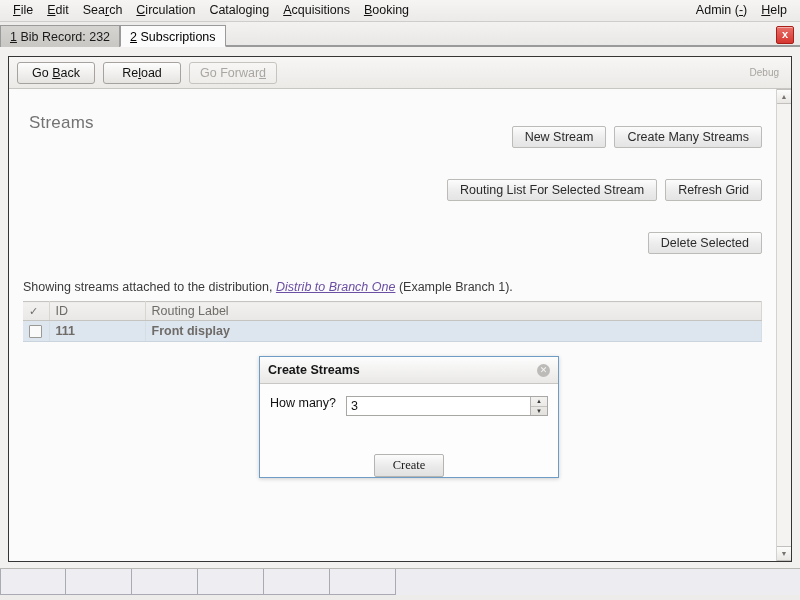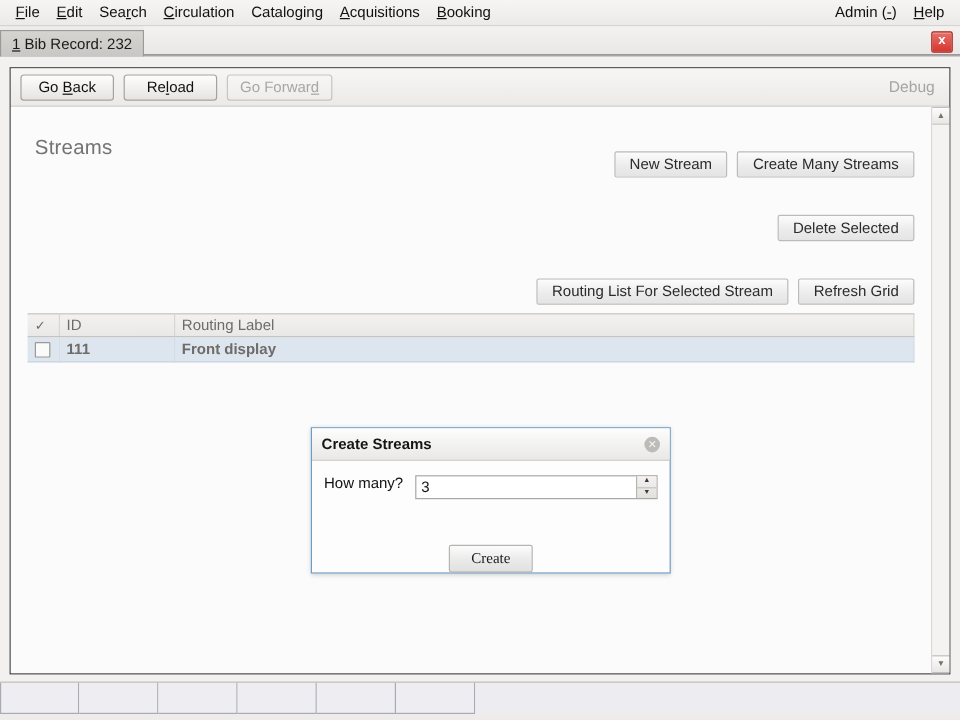--- a/index.html
+++ b/index.html
@@ -135,21 +135,21 @@
   }
   .navbtn.disabled {
     color: #a9a6a2;
     background: linear-gradient(to bottom, #f7f6f5 0%, #efedea 100%);
     border-color: #c7c4c0;
     cursor: default;
   }
   .debug-label {
     margin-left: auto;
     color: #a7a4a0;
-    font-size: 13px;
+    font-size: 10px;
     padding-right: 4px;
     text-align: center;
   }
 
   
   .pagewrap {
     flex: 1;
     display: flex;
     min-height: 0;
     background: #fbfbfb;
@@ -415,20 +415,21 @@
   <div class="menu-item">Catalo<span class="acc">g</span>ing</div>
   <div class="menu-item"><span class="acc">A</span>cquisitions</div>
   <div class="menu-item"><span class="acc">B</span>ooking</div>
   <div class="menu-spacer"></div>
   <div class="menu-item">Admin (<span class="acc">-</span>)</div>
   <div class="menu-item"><span class="acc">H</span>elp</div>
 </div>
 
 <div class="tabbar">
   <div class="tab inactive"><span class="acc">1</span> <span>Bib Record: 232</span></div>
+  <div class="tab active"><span class="acc">2</span> <span>Subscriptions</span></div>
   <div class="tabbar-rest"></div>
   <div class="close-x">x</div>
 </div>
 
 <div class="browser">
 
   <div class="navbar">
     <button class="navbtn">Go <span class="acc">B</span>ack</button>
     <button class="navbtn">Re<span class="acc">l</span>oad</button>
     <button class="navbtn disabled">Go Forwar<span class="acc">d</span></button>
@@ -439,29 +440,30 @@
     <div class="page">
 
       <div class="toprow">
         <div class="page-title">Streams</div>
         <div class="btnstack">
           <div class="btnrow">
             <button class="abtn">New Stream</button>
             <button class="abtn">Create Many Streams</button>
           </div>
           <div class="btnrow">
-            <button class="abtn">Delete Selected</button>
-          </div>
-          <div class="btnrow">
             <button class="abtn">Routing List For Selected Stream</button>
             <button class="abtn">Refresh Grid</button>
           </div>
+          <div class="btnrow">
+            <button class="abtn">Delete Selected</button>
+          </div>
         </div>
       </div>
 
+      <div class="desc"><span>Showing streams attached to the distribution, </span><a class="distrib">Distrib to Branch One</a><span> (Example Branch 1).</span></div>
 
 
       <table class="grid">
         <thead>
           <tr>
             <th class="col-check"><span class="chk-head">✓</span></th>
             <th class="col-id">ID</th>
             <th>Routing Label</th>
           </tr>
         </thead>

